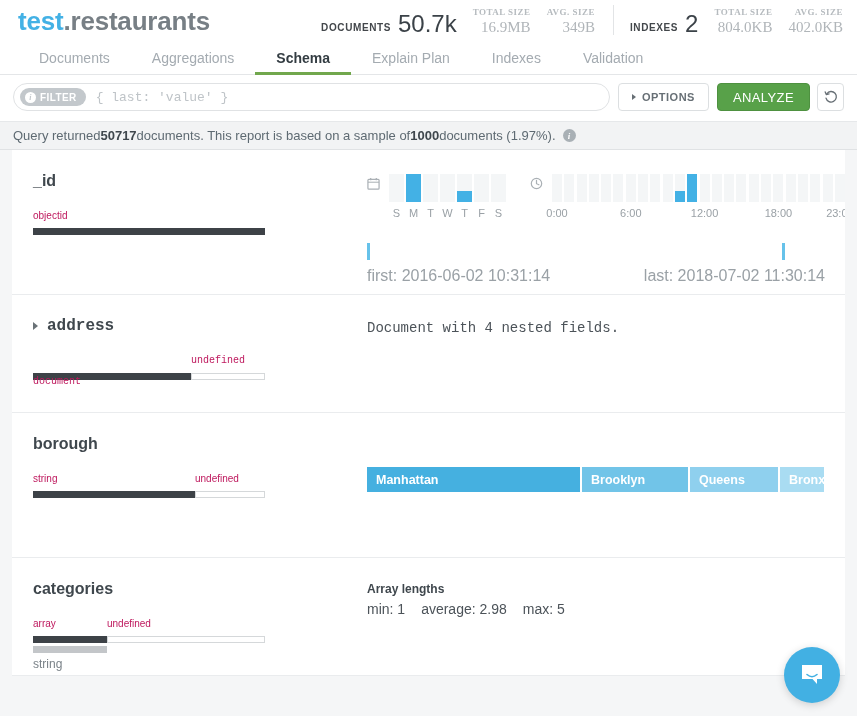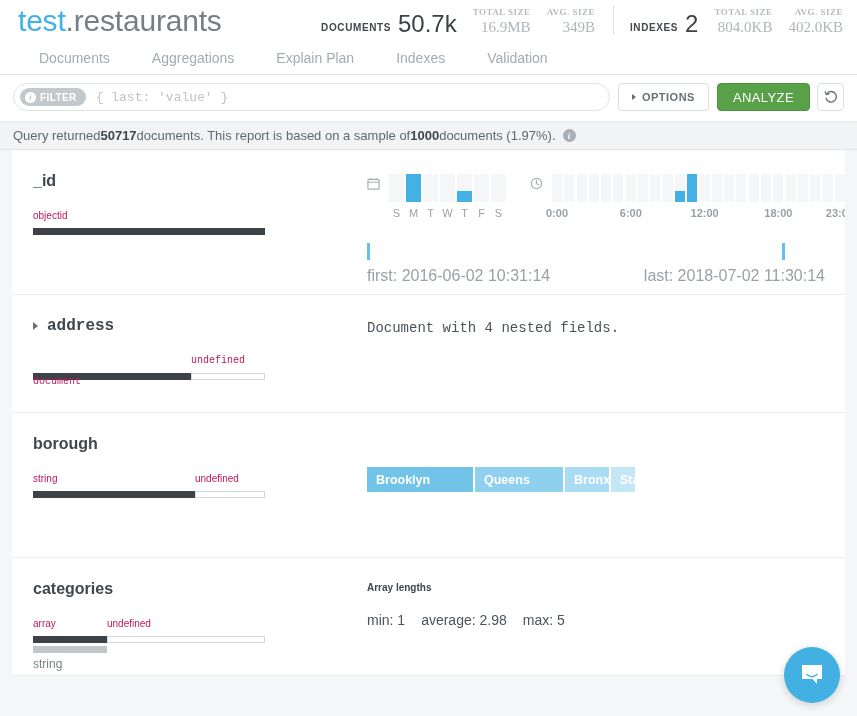--- a/index.html
+++ b/index.html
@@ -14,22 +14,22 @@
   
   .header {
     height: 42px;
     background: #ffffff;
     display: flex;
     align-items: center;
     padding: 0 14px 0 18px;
     position: relative;
   }
   .ns-title {
-    font-size: 30px;
-    font-weight: 400;
+    font-size: 26px;
+    font-weight: 700;
     color: #5d6c74;
     letter-spacing: -0.2px;
     white-space: nowrap;
   }
   .ns-db { color: #43b1e5; }
   .ns-sep { color: #777f85; }
   .ns-coll { color: #777f85; }
 
   .stats {
     display: flex;
@@ -389,24 +389,24 @@
     padding-left: 9px;
     margin-right: 2px;
     overflow: hidden;
     white-space: nowrap;
     flex: none;
     cursor: pointer;
   }
 
   
   .arr-title {
-    font-size: 10px;
+    font-size: 12px;
     font-weight: bold;
     color: #3f474d;
-    margin-bottom: 19px;
+    margin-bottom: 5px;
     padding-top: 2px;
   }
   .arr-stats { font-size: 14px; color: #4c5359; }
   .arr-stats span { margin-right: 16px; }
 
   
   .intercom {
     position: absolute;
     right: 17px;
     bottom: 13px;
@@ -461,20 +461,23 @@
       </div>
     </div>
   </div>
 
   <div class="tabbar" id="tabbar">
       <div class="tab">
         <span>Documents</span>
       </div>
       <div class="tab">
         <span>Aggregations</span>
+      </div>
+      <div class="tab active">
+        <span>Schema</span>
       </div>
       <div class="tab">
         <span>Explain Plan</span>
       </div>
       <div class="tab">
         <span>Indexes</span>
       </div>
       <div class="tab">
         <span>Validation</span>
       </div>
@@ -558,21 +561,21 @@
                     <span class="tick" style="width: 15px; margin-right: 2px;">S</span>
                     <span class="tick" style="width: 15px; margin-right: 2px;">M</span>
                     <span class="tick" style="width: 15px; margin-right: 2px;">T</span>
                     <span class="tick" style="width: 15px; margin-right: 2px;">W</span>
                     <span class="tick" style="width: 15px; margin-right: 2px;">T</span>
                     <span class="tick" style="width: 15px; margin-right: 2px;">F</span>
                     <span class="tick" style="width: 15px; margin-right: 2px;">S</span>
                   </div>
                 </div>
               </div>
-              <div class="chart-block" style="margin-left: 22px; font-weight: bold;">
+              <div class="chart-block" style="margin-left: 22px;">
                 <span class="chart-icon"><svg width="13" height="13" viewBox="0 0 14 14">
                     <circle cx="7" cy="7" r="5.6" fill="none" stroke="#aab0b5" stroke-width="1.3"></circle>
                     <polyline points="7,3.6 7,7.2 9.6,8.4" fill="none" stroke="#aab0b5" stroke-width="1.3" stroke-linecap="round"></polyline>
                   </svg></span>
                 <div>
                   <div class="bars-row">
                     <div class="bar-cell" style="width: 10px; margin-right: 2.3px;"></div>
                     <div class="bar-cell" style="width: 10px; margin-right: 2.3px;"></div>
                     <div class="bar-cell" style="width: 10px; margin-right: 2.3px;"></div>
                     <div class="bar-cell" style="width: 10px; margin-right: 2.3px;"></div>
@@ -652,20 +655,23 @@
               <span class="type-label" style="left: 162px;">undefined</span>
             </div>
             <div class="type-bars">
               <div class="bar-dark" style="width: 162px;"></div>
               <div class="bar-outline" style="width: 70px;"></div>
             </div>
           </div>
         </div>
         <div class="field-right">
           <div class="value-bars">
+            <div class="value-bar" style="width: 213px; background: rgb(69, 176, 224);">
+              <span>Manhattan</span>
+            </div>
             <div class="value-bar" style="width: 106px; background: rgb(113, 196, 232);">
               <span>Brooklyn</span>
             </div>
             <div class="value-bar" style="width: 88px; background: rgb(143, 208, 238);">
               <span>Queens</span>
             </div>
             <div class="value-bar" style="width: 44px; background: rgb(169, 220, 242);">
               <span>Bronx</span>
             </div>
             <div class="value-bar" style="width: 24px; background: rgb(196, 231, 246);">

